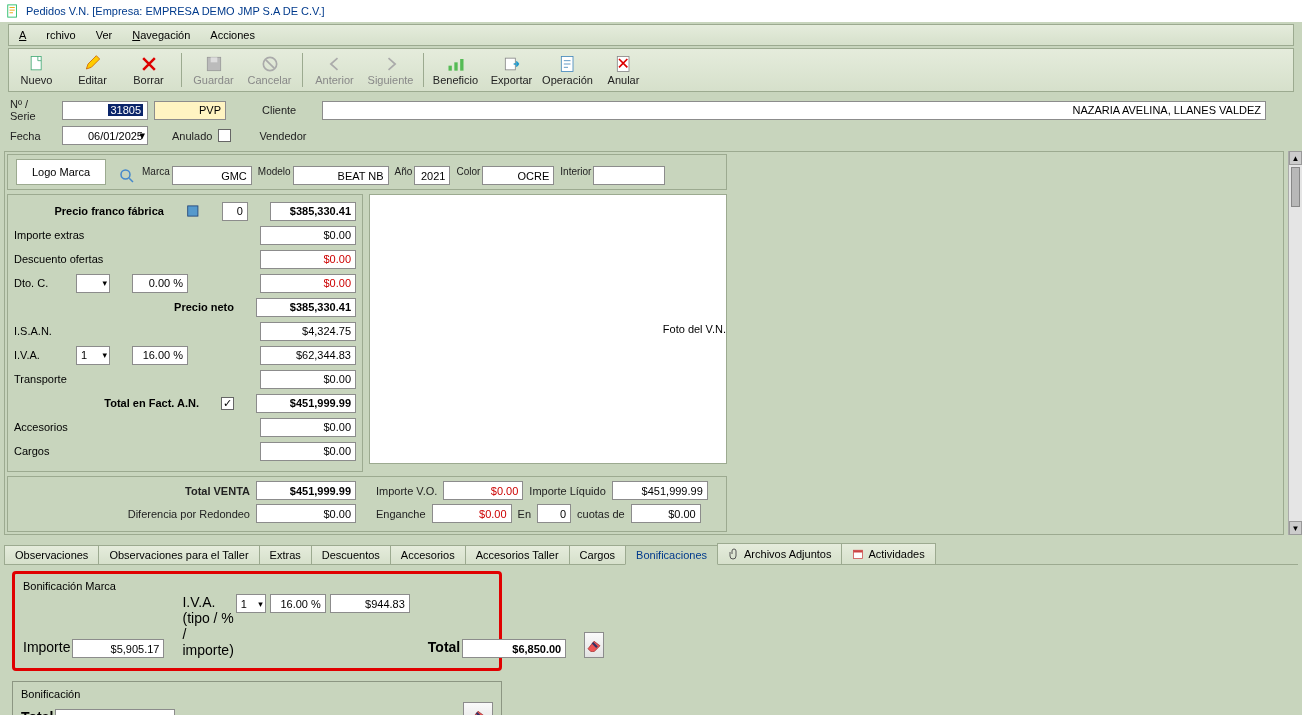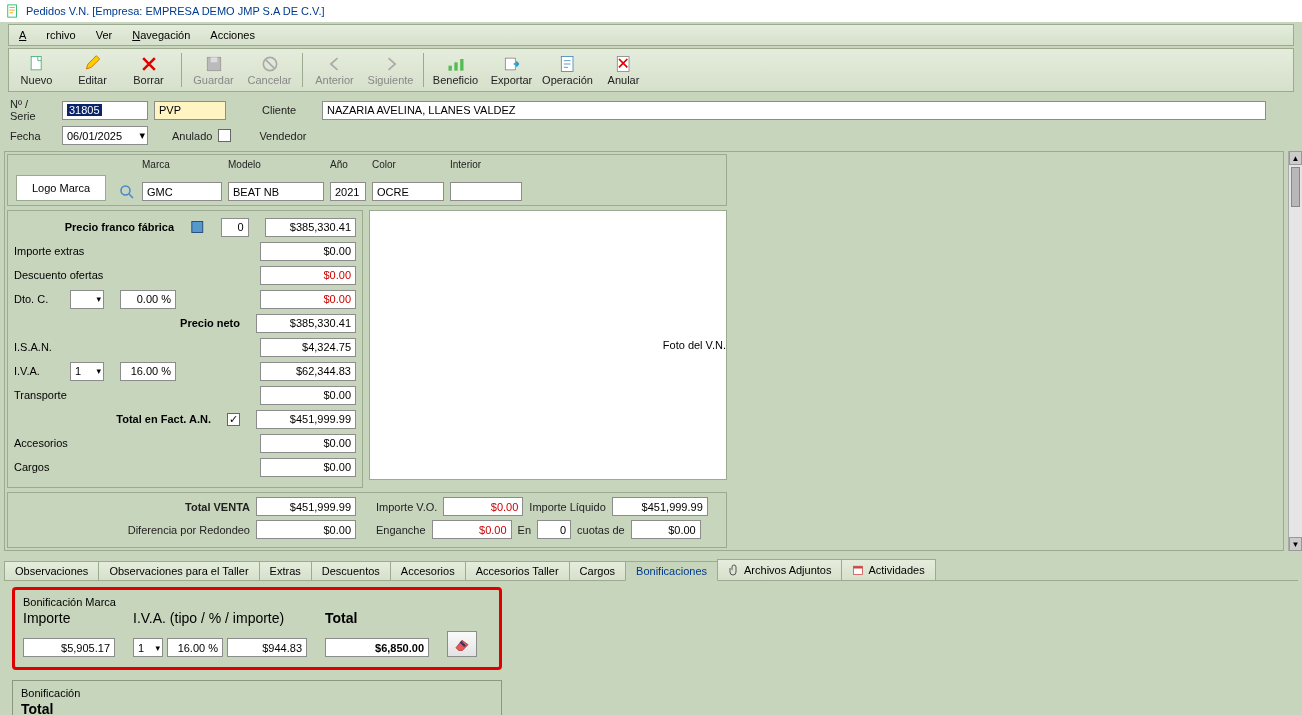--- a/index.html
+++ b/index.html
@@ -9,39 +9,39 @@
   .menubar { height:22px; display:flex; align-items:center; border:1px solid #9caa90; background:linear-gradient(#e5ecdc,#d6e0cb); margin:2px 8px; }
   .menubar span { padding:2px 10px; cursor:default; }
   .menubar span u { text-decoration:underline; }
   .toolbar { display:flex; align-items:center; border:1px solid #9caa90; background:linear-gradient(#e5ecdc,#d6e0cb); margin:0 8px 4px 8px; height:44px; }
   .tb-btn { display:flex; flex-direction:column; align-items:center; justify-content:center; width:56px; height:100%; border-right:1px solid transparent; cursor:default; color:#222; }
   .tb-btn.disabled { color:#888; }
   .tb-btn svg { width:20px; height:20px; }
   .tb-sep { width:1px; height:80%; background:#9caa90; margin:0 4px; }
   .hdr-row { display:flex; align-items:center; gap:6px; padding:2px 10px; }
   .lbl { color:#222; }
-  .fld { background:#fff; border:1px solid #8c8c8c; height:19px; padding:0 4px; display:flex; align-items:center; }
+  .fld { background:#fff; border:1px solid #8c8c8c; height:19px; padding:0 4px; display:flex; align-items:center;justify-content:flex-end; }
   .fld.pvp { background:#fff4c2; }
   .fld.wide { flex:1; }
   .content { margin:4px 4px 0 4px; border:1px solid #9caa90; background:#c8d5bd; padding:2px; display:flex; gap:4px; position:relative; }
   .left-col { width:720px; }
   .box { border:1px solid #9caa90; background:#c8d5bd; }
   .vehhdr { display:flex; align-items:flex-end; padding:4px 8px; gap:6px; }
   .logo { width:90px; height:26px; background:#fff; border:1px solid #9caa90; display:flex; align-items:center; justify-content:center; margin-right:6px; }
-  .vc { display:flex; flex-direction:column; gap:12px; }
+  .vc { display:flex; flex-direction:row; gap:2px; }
   .vc .lbl { font-size:10px; }
   .vc .fld { width:auto; }
   .pricing { display:flex; gap:6px; margin-top:4px; }
   .p-left { width:356px; padding:6px 6px; }
-  .prow { display:flex; align-items:center; gap:16px; margin-bottom:4px; height:20px; }
+  .prow { display:flex; align-items:center; gap:22px; margin-bottom:4px; height:20px; }
   .prow .plabel { width:132px; text-align:left; }
   .prow .plabel.bold { font-weight:bold; text-align:right; }
   .val { background:#fff; border:1px solid #8c8c8c; height:19px; width:96px; text-align:right; padding-right:4px; display:flex; align-items:center; justify-content:flex-end; }
   .val.red { color:#c00; }
-  .wideval { width:100px; font-weight:normal; }
+  .wideval { width:100px; font-weight:bold; }
   .sel { background:#fff; border:1px solid #8c8c8c; height:19px; width:34px; display:flex; align-items:center; padding-left:4px; position:relative; }
   .sel:after { content:"▾"; position:absolute; right:2px; font-size:9px; }
   .pct { width:56px; }
   .photo { flex:1; display:flex; align-items:center; justify-content:flex-end; border:1px solid #9caa90; background:#fff; margin:0 0 0 0; height:270px; }
   .totals { border:1px solid #9caa90; margin-top:4px; padding:4px 6px; }
   .trow { display:flex; align-items:center; gap:6px; margin-bottom:4px; }
   .tabbar { display:flex; align-items:flex-end; margin:6px 4px 0 4px; border-bottom:1px solid #9caa90; height:24px; gap:0; position:relative; }
   .tab { padding:3px 10px; border:1px solid #9caa90; border-bottom:none; background:linear-gradient(#e5ecdc,#d6e0cb); margin-right:-1px; cursor:default; display:flex; align-items:center; gap:4px; }
   .tab.active { background:#c8d5bd; border-bottom:1px solid #c8d5bd; position:relative; top:1px; }
   .tab.active span { color:#003a8c; }

